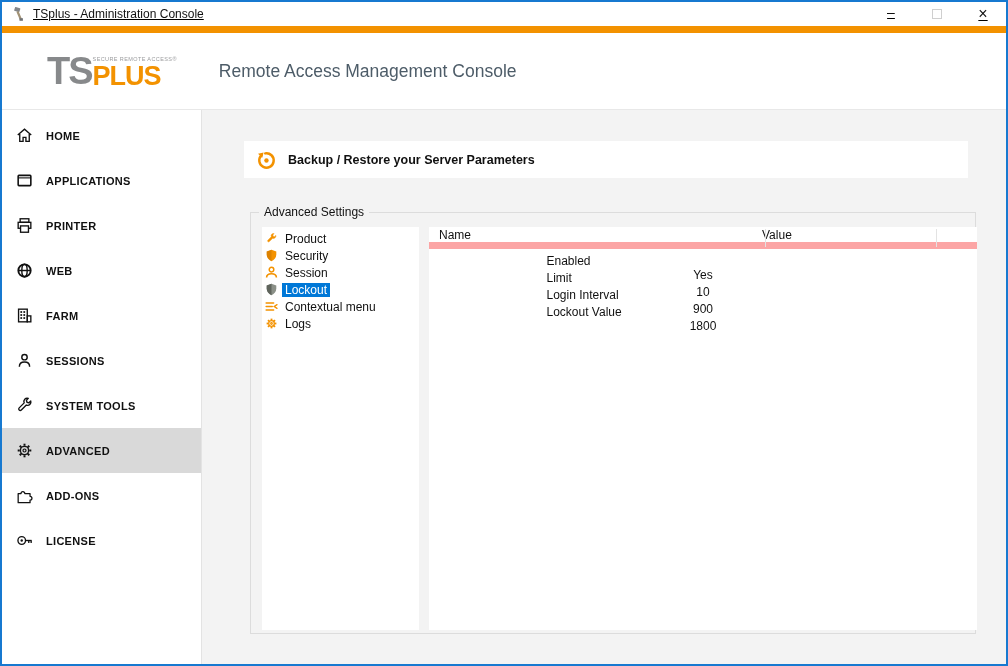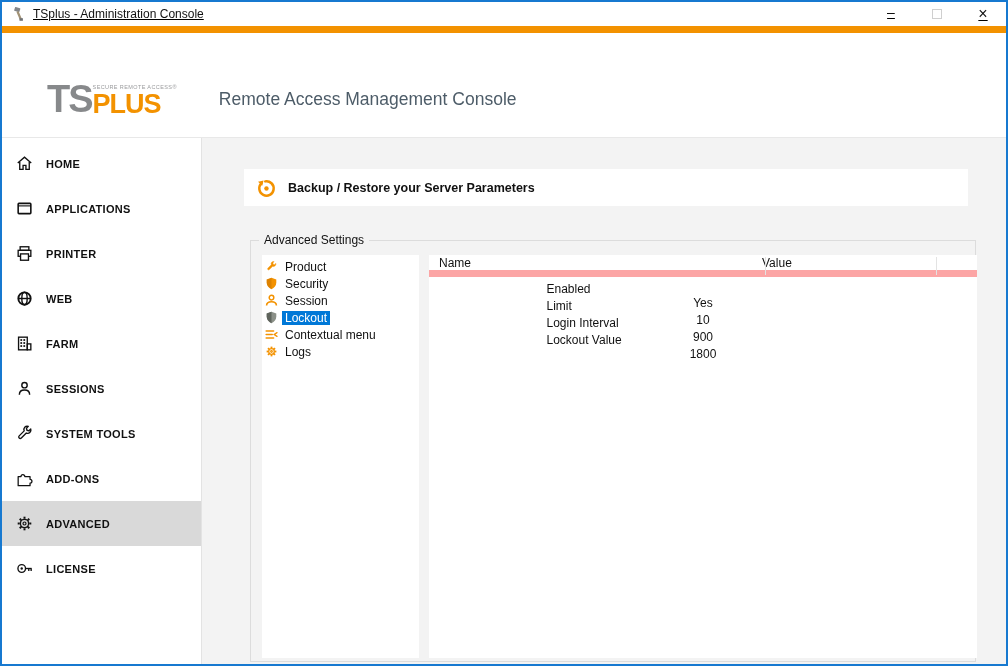--- a/index.html
+++ b/index.html
@@ -16,21 +16,21 @@
   .controls { display:flex; height:100%; }
   .ctrl-btn { width:46px; height:100%; display:flex; align-items:center; justify-content:center;
               font-size:13px; color:#111; cursor:default; background:transparent; border:none; }
   .glyph-min { font-size:14px; line-height:10px; transform:translateY(-2px); }
   .glyph-max-box { width:10px; height:10px; border:1px solid #cfcfcf; }
   .glyph-close { font-size:16px; }
 
   
   .accentbar { height:7px; background:#f39200; flex:0 0 auto; }
   .appheader { height:77px; background:#fff; border-bottom:1px solid #e8e8e8;
-               display:flex; align-items:center; flex:0 0 auto;margin-top:28px; }
+               display:flex; align-items:center; flex:0 0 auto; }
   .logo { margin-left:45px; display:flex; align-items:flex-end; line-height:1; }
   .logo-ts { font-size:38px; font-weight:bold; color:#87898b; letter-spacing:-2px; }
   .logo-right { display:flex; flex-direction:column; margin-left:1px; }
   .logo-tagline { font-size:5.5px; color:#9a9b9d; letter-spacing:0.4px; margin-bottom:1px;
                   white-space:nowrap; }
   .logo-plus { font-size:27px; font-weight:bold; color:#f39200; letter-spacing:-1px; }
   .appheader-title { font-size:17.5px; color:#4d5c68; margin-left:42px; }
 
   
   .content { flex:1 1 auto; display:flex; min-height:0; }
@@ -194,47 +194,47 @@
 
       <div class="nav-item">
         <span class="nav-icon">
           <svg viewBox="0 0 24 24" width="19" height="19" fill="none" stroke="#111" stroke-width="1.7" stroke-linejoin="round">
             <path d="M19.9 6.2a4.2 4.2 0 0 1-5.6 5.2L8 17.7a1.9 1.9 0 0 1-2.7-2.7l6.3-6.3A4.2 4.2 0 0 1 16.8 3l-2.4 2.4.7 2.5 2.5.7z"></path>
           </svg>
         </span>
         <span class="nav-label">SYSTEM TOOLS</span>
       </div>
 
-      <div class="nav-item">
-        <span class="nav-icon">
-          <svg viewBox="0 0 24 24" width="19" height="19" fill="none" stroke="#111" stroke-width="1.6" stroke-linejoin="round">
-            <path d="M4 9.5 h3.6 a2.4 2.4 0 1 1 4.8 0 H19 v3.6 a2.4 2.4 0 1 1 0 4.8 v3.1 H4 z"></path>
-          </svg>
-        </span>
-        <span class="nav-label">ADD-ONS</span>
-      </div>
-
       <div class="nav-item active">
         <span class="nav-icon">
           <svg viewBox="0 0 24 24" width="19" height="19" fill="none" stroke="#111">
             <circle cx="12" cy="12" r="5.2" stroke-width="1.7"></circle>
             <circle cx="12" cy="12" r="1.9" stroke-width="1.5"></circle>
             <g stroke-width="2.5">
               <line x1="12" y1="3.4" x2="12" y2="6"></line>
                 <line x1="12" y1="18" x2="12" y2="20.6"></line>
               <line x1="3.4" y1="12" x2="6" y2="12"></line>
                 <line x1="18" y1="12" x2="20.6" y2="12"></line>
               <line x1="6" y1="6" x2="7.9" y2="7.9"></line>
                 <line x1="16.1" y1="16.1" x2="18" y2="18"></line>
               <line x1="6" y1="18" x2="7.9" y2="16.1"></line>
                 <line x1="16.1" y1="7.9" x2="18" y2="6"></line>
             </g>
           </svg>
         </span>
         <span class="nav-label">ADVANCED</span>
+      </div>
+
+      <div class="nav-item">
+        <span class="nav-icon">
+          <svg viewBox="0 0 24 24" width="19" height="19" fill="none" stroke="#111" stroke-width="1.6" stroke-linejoin="round">
+            <path d="M4 9.5 h3.6 a2.4 2.4 0 1 1 4.8 0 H19 v3.6 a2.4 2.4 0 1 1 0 4.8 v3.1 H4 z"></path>
+          </svg>
+        </span>
+        <span class="nav-label">ADD-ONS</span>
       </div>
 
       <div class="nav-item">
         <span class="nav-icon">
           <svg viewBox="0 0 24 24" width="19" height="19" fill="none" stroke="#111" stroke-width="1.7">
             <circle cx="8.5" cy="12" r="4.8"></circle>
             <circle cx="8.5" cy="12" r="1.5" fill="#111" stroke="none"></circle>
             <line x1="13.3" y1="12" x2="21" y2="12"></line>
             <line x1="17.4" y1="12" x2="17.4" y2="15.2"></line>
             <line x1="20.4" y1="12" x2="20.4" y2="15.2"></line>

